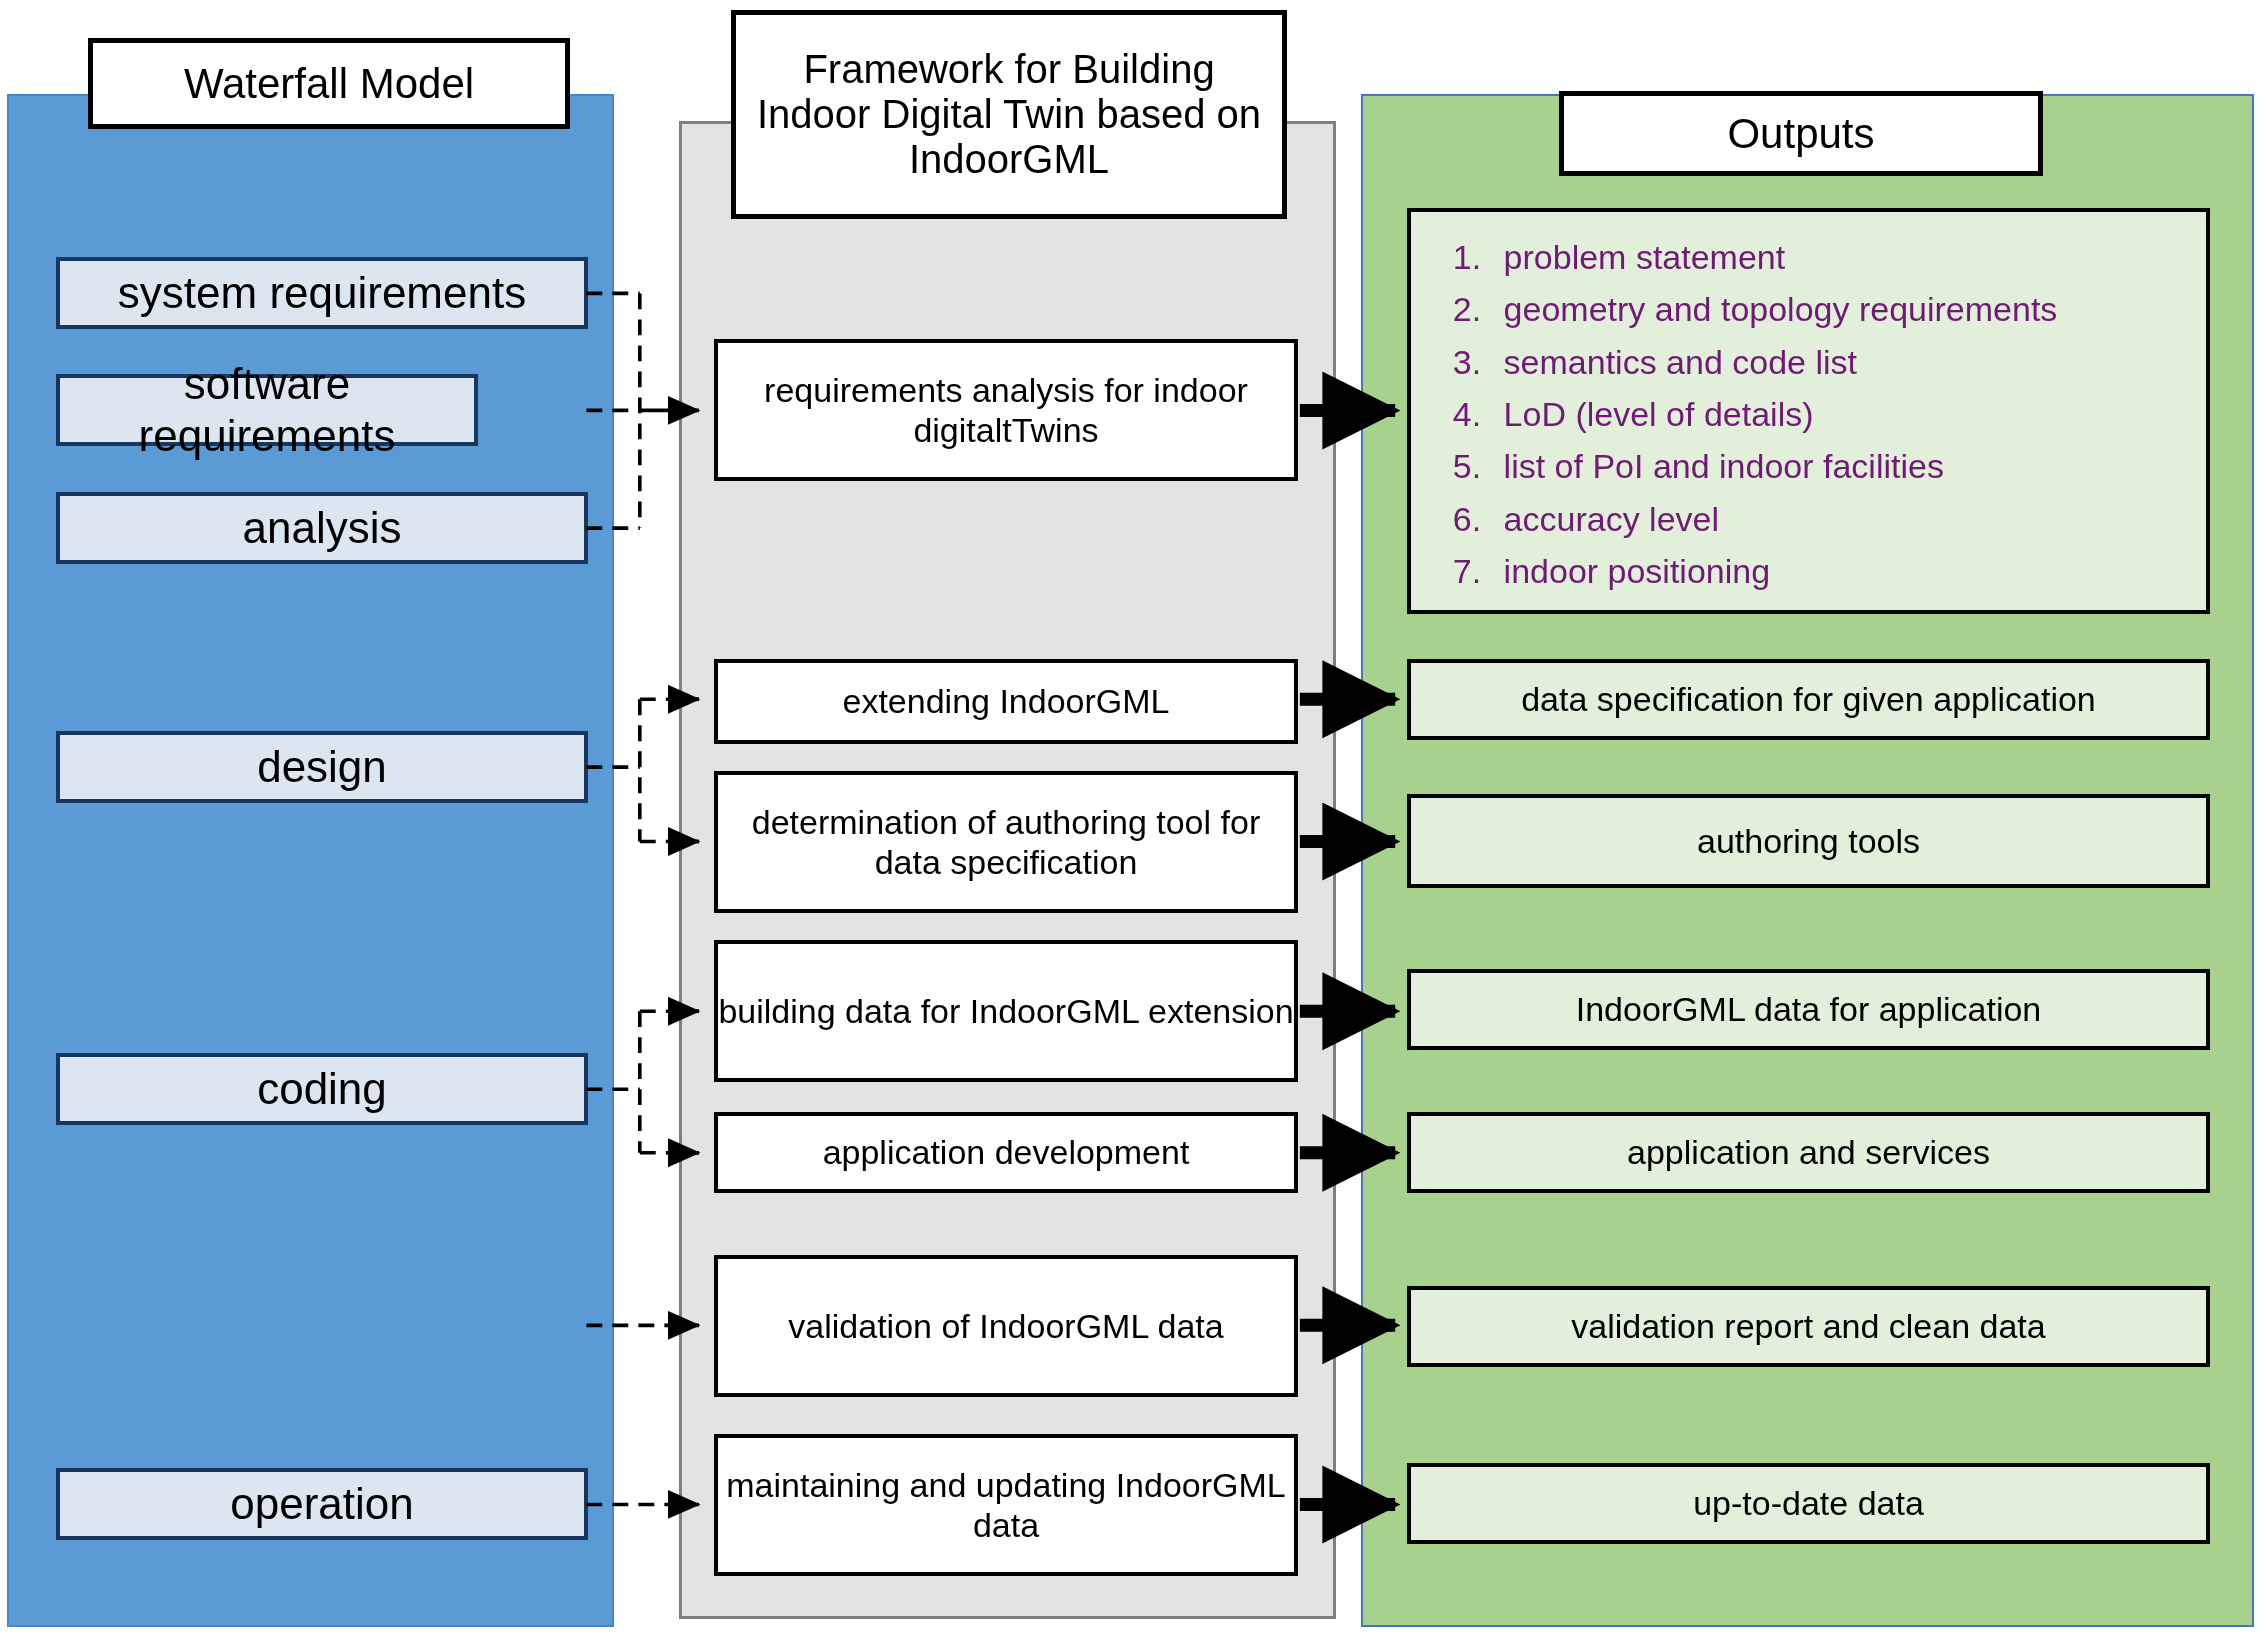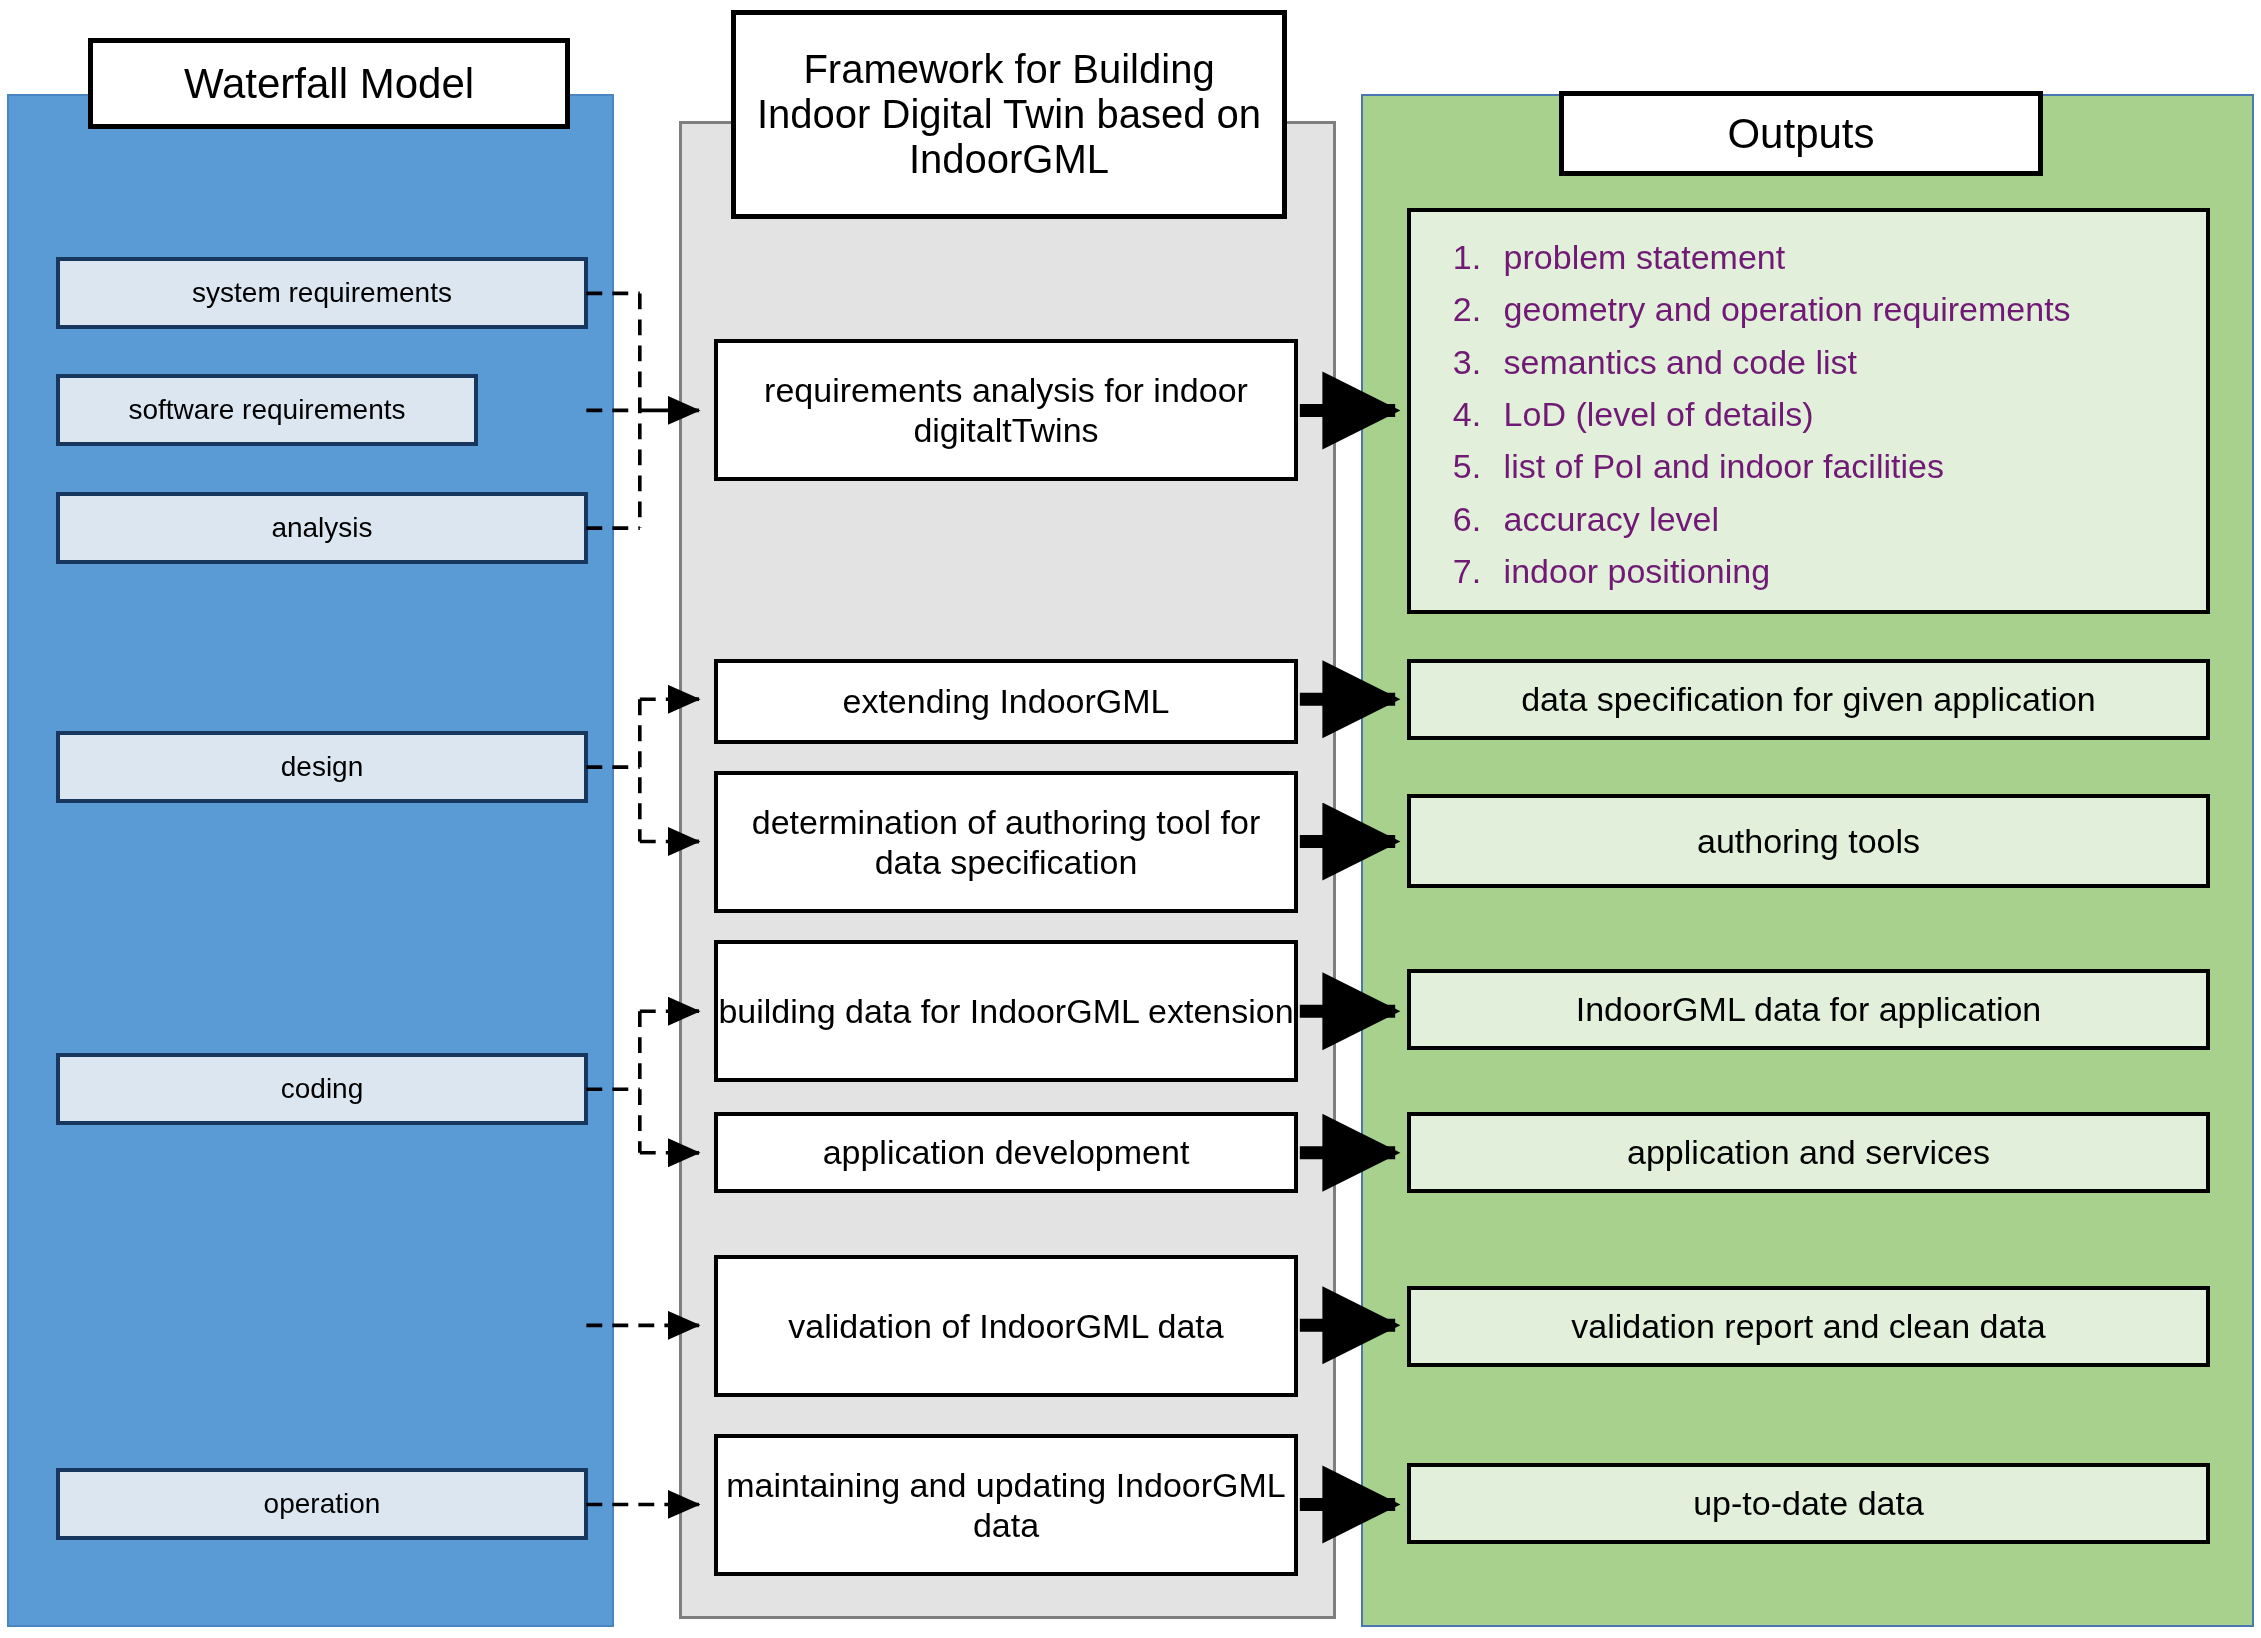--- a/index.html
+++ b/index.html
@@ -20,21 +20,21 @@
                 border:5.8px solid #000000;display:flex;align-items:center;
                 justify-content:center;text-align:center;color:#000;z-index:40;
                 line-height:1.12;}
   #title-waterfall{left:88px;top:38px;width:482px;height:91px;font-size:42px;}
   #title-framework{left:731px;top:10px;width:556px;height:209px;font-size:40px;padding:4.3px 10px;}
   #title-outputs{left:1559px;top:43px;width:484px;height:85px;font-size:42px;margin-top:48px;}
 
   
   .bx{position:absolute;box-sizing:border-box;display:flex;align-items:center;
       justify-content:center;text-align:center;color:#000;line-height:1.18;z-index:20;}
-  .bx-blue{background:#dce6f1;border:4.3px solid #17375e;font-size:28px;}
+  .bx-blue{background:#dce6f1;border:4.3px solid #17375e;font-size:44px;}
   .bx-white{background:#ffffff;border:4.3px solid #000000;font-size:34px;}
   .bx-green{background:#e2efda;border:4.3px solid #000000;font-size:34px;}
 
   
   #outputs-list{position:absolute;left:1407px;top:208px;width:803px;height:406px;
                 background:#e2efda;border:4.3px solid #000;box-sizing:border-box;
                 padding:19px 14.4px 7.2px 24.6px;z-index:20;}
   #outputs-list ol{margin:0;padding:0 0 0 55px;list-style:decimal;}
   #outputs-list li{font-size:34px;line-height:1.54;color:#701a75;padding-left:13px;}
 
@@ -117,21 +117,21 @@
   <div class="bx bx-white" style="left:714px;top:659px;width:584px;height:85px;">extending IndoorGML</div>
   <div class="bx bx-white" style="left:714px;top:771px;width:584px;height:142px;">determination of authoring tool for data specification</div>
   <div class="bx bx-white" style="left:714px;top:940px;width:584px;height:142px;">building data for IndoorGML extension</div>
   <div class="bx bx-white" style="left:714px;top:1112px;width:584px;height:81px;">application development</div>
   <div class="bx bx-white" style="left:714px;top:1255px;width:584px;height:142px;">validation of IndoorGML data</div>
   <div class="bx bx-white" style="left:714px;top:1434px;width:584px;height:142px;">maintaining and updating IndoorGML data</div>
 
   <div id="outputs-list">
     <ol>
       <li>problem statement</li>
-      <li>geometry and operation requirements</li>
+      <li>geometry and topology requirements</li>
       <li>semantics and code list</li>
       <li>LoD (level of details)</li>
       <li>list of PoI and indoor facilities</li>
       <li>accuracy level</li>
       <li>indoor positioning</li>
     </ol>
   </div>
 
   <div class="bx bx-green" style="left:1407px;top:659px;width:803px;height:81px;">data specification for given application</div>
   <div class="bx bx-green" style="left:1407px;top:794px;width:803px;height:94px;">authoring tools</div>

